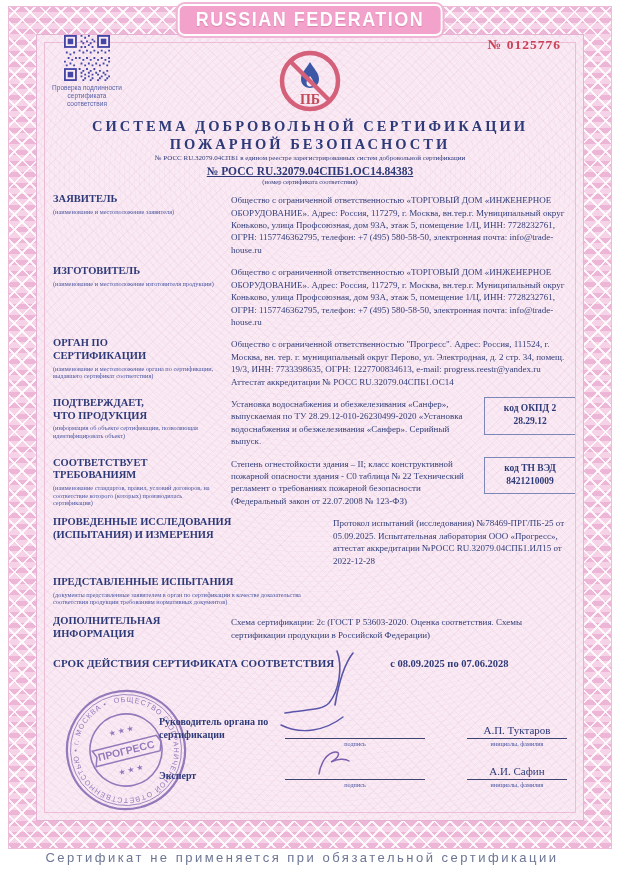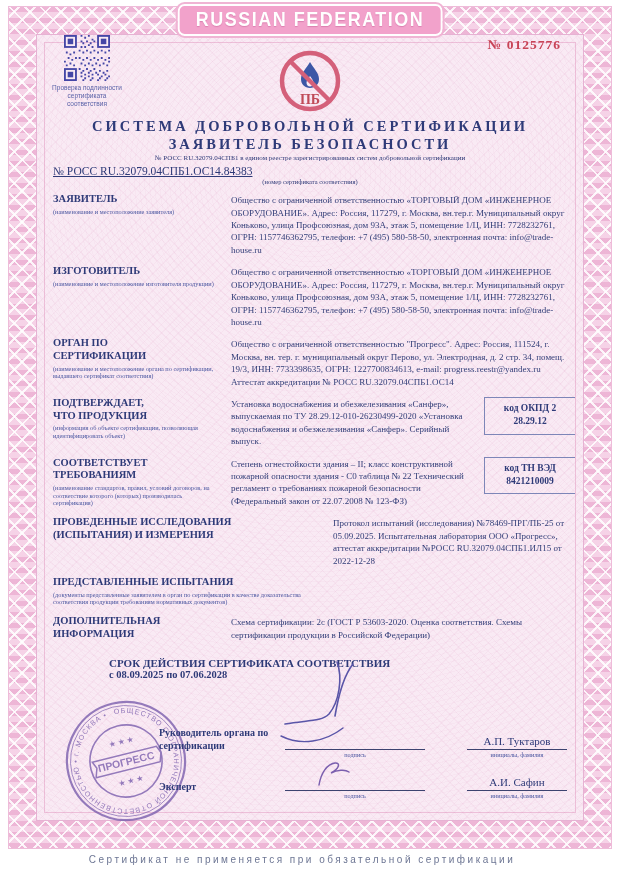--- a/index.html
+++ b/index.html
@@ -40,37 +40,37 @@
     font-size:13.5px;letter-spacing:1px;}
   .fire-logo{position:absolute;left:50%;top:14px;transform:translateX(-50%);width:64px;height:66px;}
 
   
   .content{position:absolute;inset:0;padding:82px 16px 10px 16px;}
   .sys-line1,.sys-line2{text-align:center;font-weight:bold;color:#2e3a78;
     letter-spacing:3px;font-size:14.5px;line-height:1.25;}
   .registry-line{text-align:center;font-weight:normal;color:#2e3a78;font-size:7px;margin-top:1px;}
   .big-title{text-align:center;font-weight:bold;color:#2e3a78;font-size:23px;
     letter-spacing:2.5px;margin-top:6px;}
-  .cert-number{text-align:left;font-weight:normal;color:#2e3a78;font-size:11.5px;
+  .cert-number{text-align:center;font-weight:bold;color:#2e3a78;font-size:11.5px;
     text-decoration:underline;margin-top:3px;}
   .cert-number-note{text-align:center;color:#2e3a78;font-size:6.5px;margin-top:1px;margin-bottom:8px;}
 
   
   .sec{display:flex;margin-bottom:9px;}
   .sec-label{flex:0 0 170px;padding-right:8px;}
   .sec-label .lbl{font-weight:bold;color:#2e3a78;font-size:10.5px;line-height:1.2;}
   .u{}
   .sec-label .note{color:#4a56a0;font-size:6.3px;line-height:1.25;margin-top:2px;}
   .sec-content{flex:1;color:#323e78;font-size:9px;line-height:1.38;padding-top:1px;}
   .sec-wide .sec-label{flex:0 0 272px;}
   .code-box{flex:0 0 86px;margin-left:8px;margin-right:-8px;align-self:flex-start;
     border-top:1px solid #7d86b8;border-bottom:1px solid #7d86b8;border-left:1px solid #7d86b8;
     text-align:center;color:#2e3a78;font-weight:bold;font-size:9.5px;line-height:1.4;
     padding:4px 2px 5px;}
-  .sec-validity{display:flex;align-items:baseline;margin-top:16px;margin-bottom:6px;flex-direction:column;}
+  .sec-validity{display:flex;align-items:baseline;margin-top:16px;margin-bottom:6px;}
   .sec-validity .lbl{font-weight:bold;color:#2e3a78;font-size:11px;}
   .sec-validity .val{font-weight:bold;color:#2e3a78;font-size:10.5px;margin-left:56px;}
 
   
   .sign-block{position:relative;margin-top:46px;margin-left:106px;}
   .stamp{position:absolute;left:-96px;top:-28px;width:126px;height:126px;opacity:.8;
     transform:rotate(-14deg);}
   .sign-row{display:flex;align-items:flex-end;margin-bottom:18px;position:relative;gap:8px;}
   .sign-role{flex:0 0 118px;font-weight:bold;color:#2e3a78;font-size:10px;line-height:1.3;
     padding-bottom:6px;}
@@ -79,21 +79,21 @@
   .sign-line .sub,.sign-name .sub{font-size:6.2px;color:#4a56a0;margin-top:1px;}
   .sign-name{flex:1;margin-left:34px;text-align:center;}
   .sign-name .nm{font-size:11px;color:#2e3a78;border-bottom:1px solid #3c4370;
     padding-bottom:2px;}
   .sig-svg{position:absolute;pointer-events:none;}
   .sig-head{left:118px;bottom:8px;width:120px;height:92px;}
   .sig-expert{left:150px;bottom:10px;width:50px;height:30px;}
 
   
   .footer{position:absolute;left:0;right:16px;bottom:12px;text-align:center;
-    font-family:"Liberation Sans",sans-serif;font-size:10px;letter-spacing:2.5px;color:#6d7694;}
+    font-family:"Liberation Sans",sans-serif;font-size:13px;letter-spacing:2.5px;color:#6d7694;}
   .imprint{position:absolute;left:0;right:0;bottom:-1px;text-align:center;height:4px;}
 </style>
 </head>
 <body>
 
 <div class="page">
 
   <div class="border-band"></div>
 
   <div class="banner">
@@ -131,21 +131,21 @@
       <path d="M32 13 C28 20 23 24 23 30 C23 35.5 27 39 32 39 C37 39 41 35.5 41 30 C41 24 36 20 32 13 Z" fill="#3c57a6"></path>
       <path d="M32 27 C30 30 28.5 31.5 28.5 33.8 C28.5 36 30 37.5 32 37.5 C34 37.5 35.5 36 35.5 33.8 C35.5 31.5 34 30 32 27 Z" fill="#f9eaf4"></path>
       <text x="32" y="55" text-anchor="middle" font-family="Liberation Serif, serif" font-weight="bold" font-size="14" fill="#c04a58">ПБ</text>
       <circle cx="32" cy="32" r="28" fill="none" stroke="#d4607a" stroke-width="4.5"></circle>
       <line x1="12" y1="12" x2="52" y2="52" stroke="#d4607a" stroke-width="4.5"></line>
     </svg>
 
     <div class="content">
 
       <div class="sys-line1">СИСТЕМА ДОБРОВОЛЬНОЙ СЕРТИФИКАЦИИ</div>
-      <div class="sys-line2">ЗАЯВИТЕЛЬ БЕЗОПАСНОСТИ</div>
+      <div class="sys-line2">ПОЖАРНОЙ БЕЗОПАСНОСТИ</div>
       <div class="registry-line">№ РОСС RU.32079.04СПБ1 в едином реестре зарегистрированных систем добровольной сертификации</div>
       <div class="cert-number">№ РОСС RU.32079.04СПБ1.ОС14.84383</div>
       <div class="cert-number-note">(номер сертификата соответствия)</div>
 
       <div class="sec">
         <div class="sec-label">
           <div class="lbl u">ЗАЯВИТЕЛЬ</div>
           <div class="note">(наименование и местоположение заявителя)</div>
         </div>
         <div class="sec-content">Общество с ограниченной ответственностью «ТОРГОВЫЙ ДОМ «ИНЖЕНЕРНОЕ ОБОРУДОВАНИЕ». Адрес: Россия, 117279, г. Москва, вн.тер.г. Муниципальный округ Коньково, улица Профсоюзная, дом 93А, этаж 5, помещение 1/Ц, ИНН: 7728232761, ОГРН: 1157746362795, телефон: +7 (495) 580-58-50, электронная почта: info@trade-house.ru</div>

